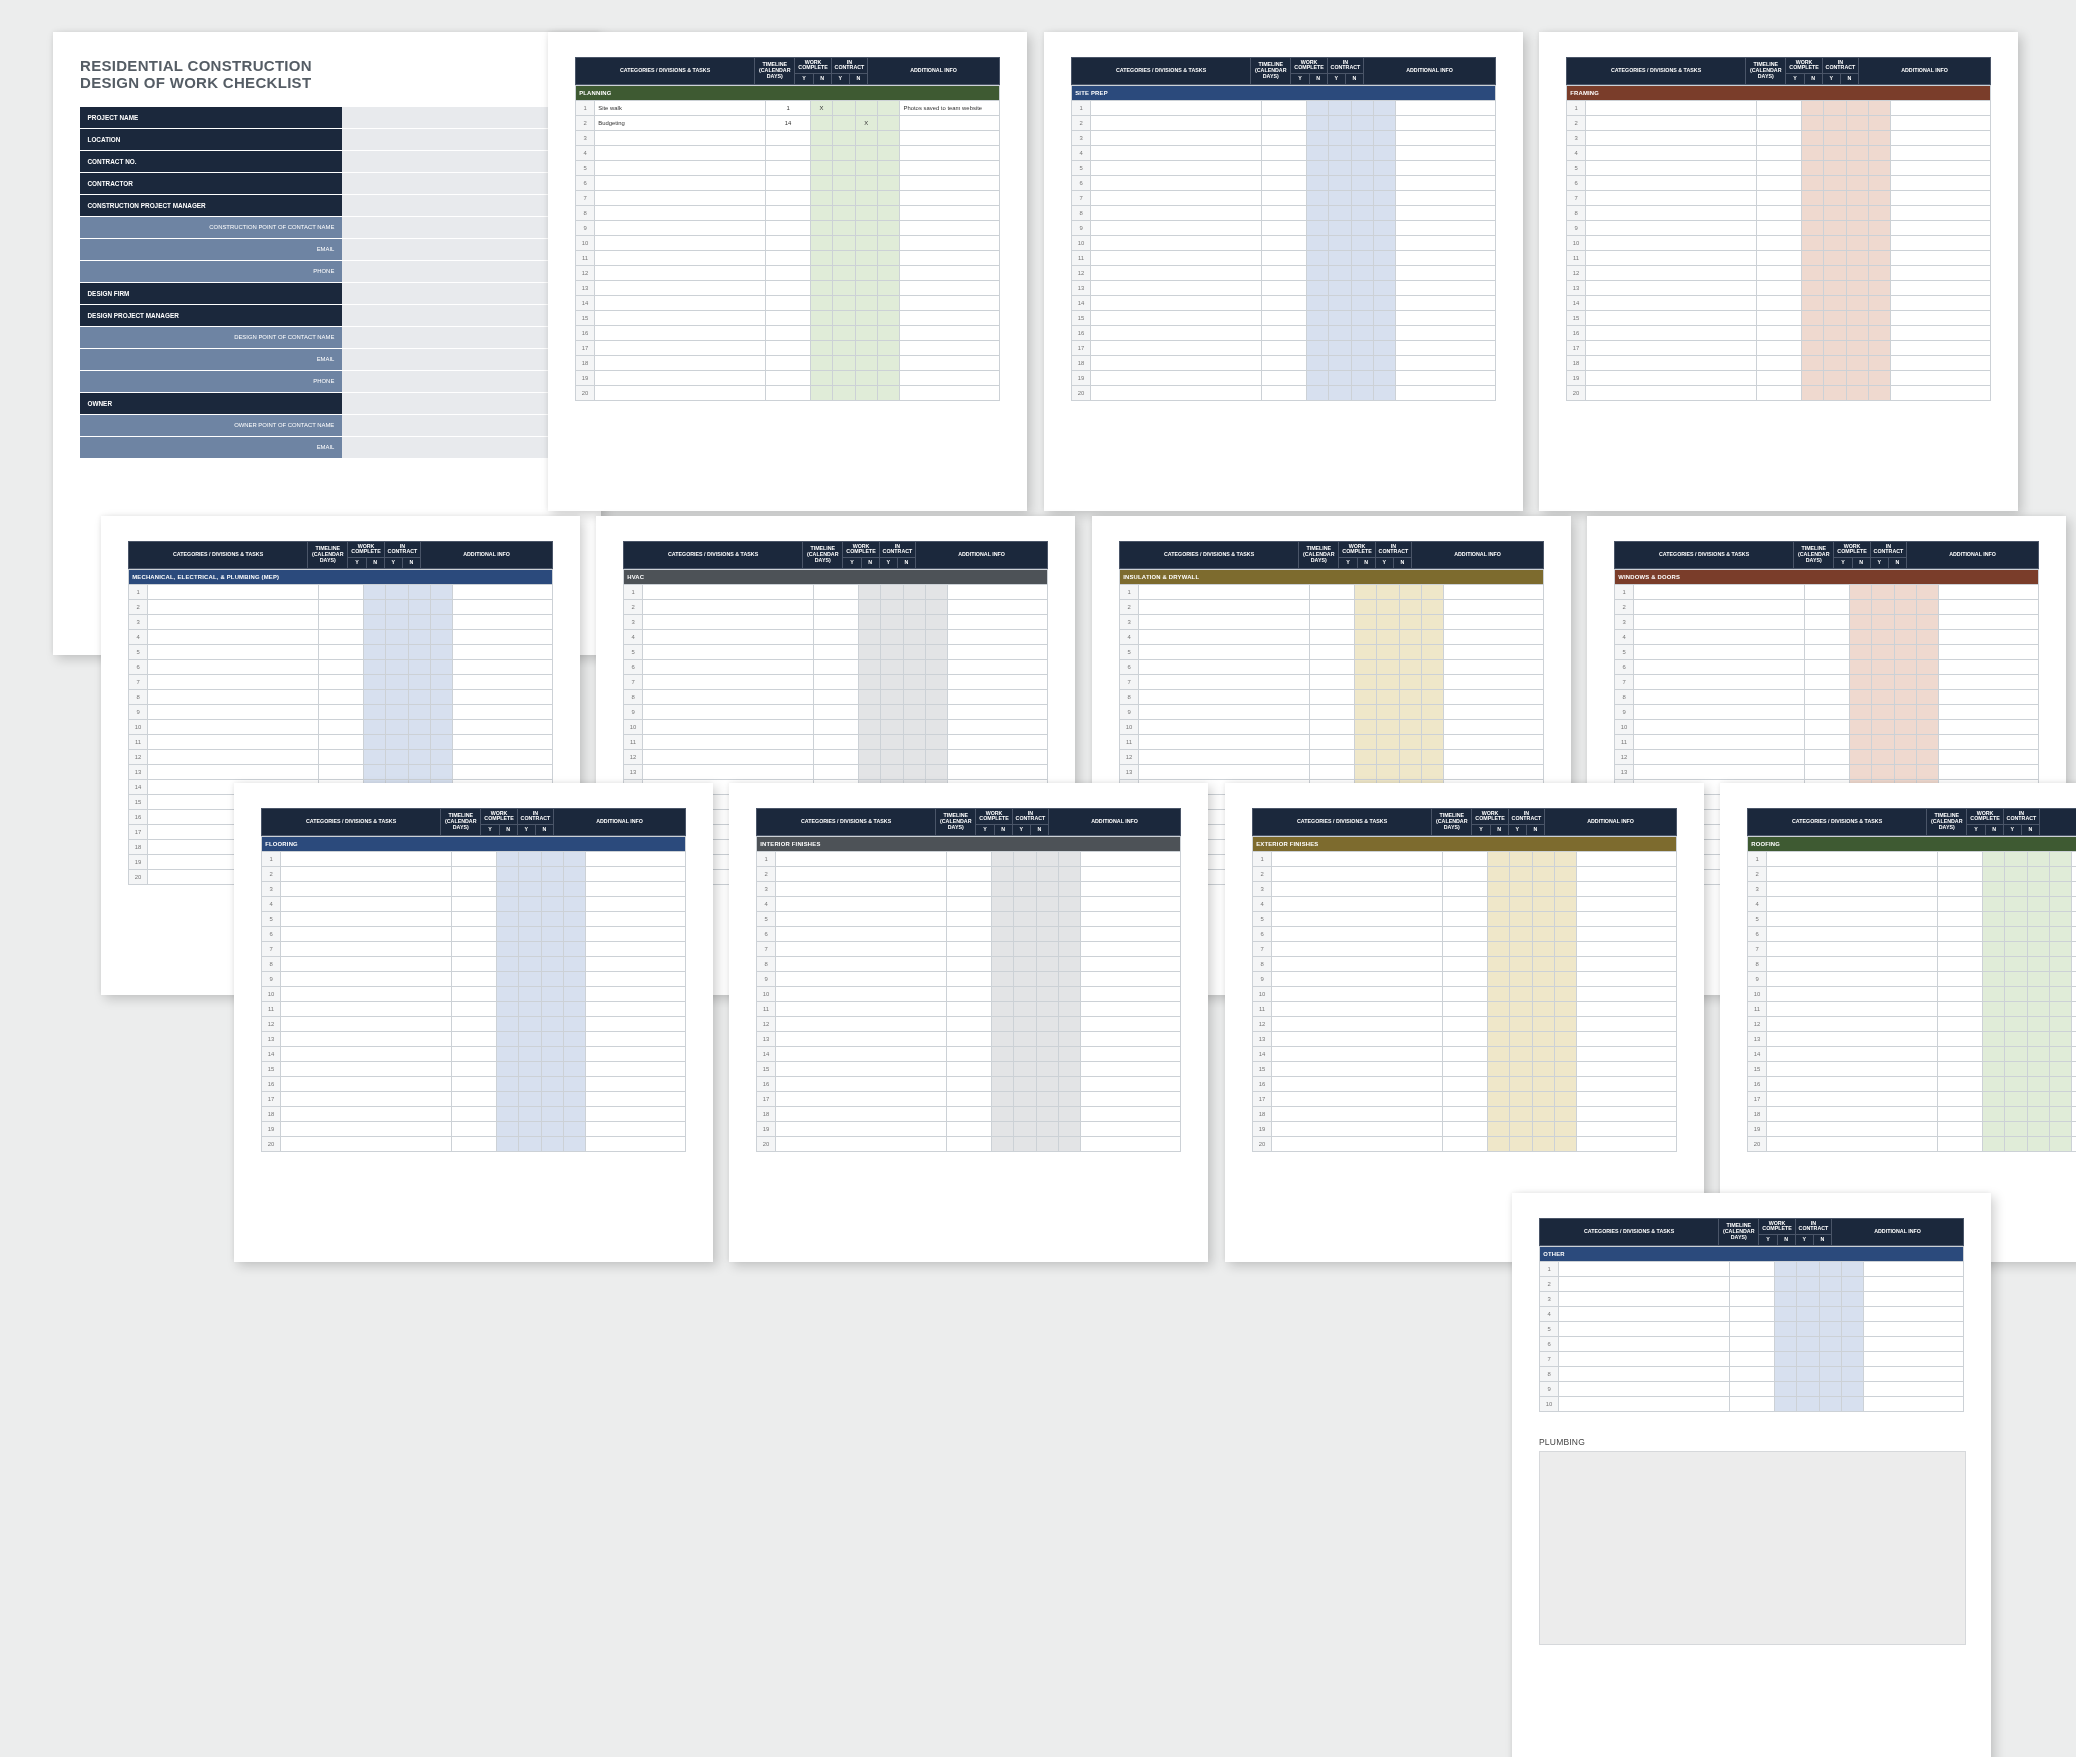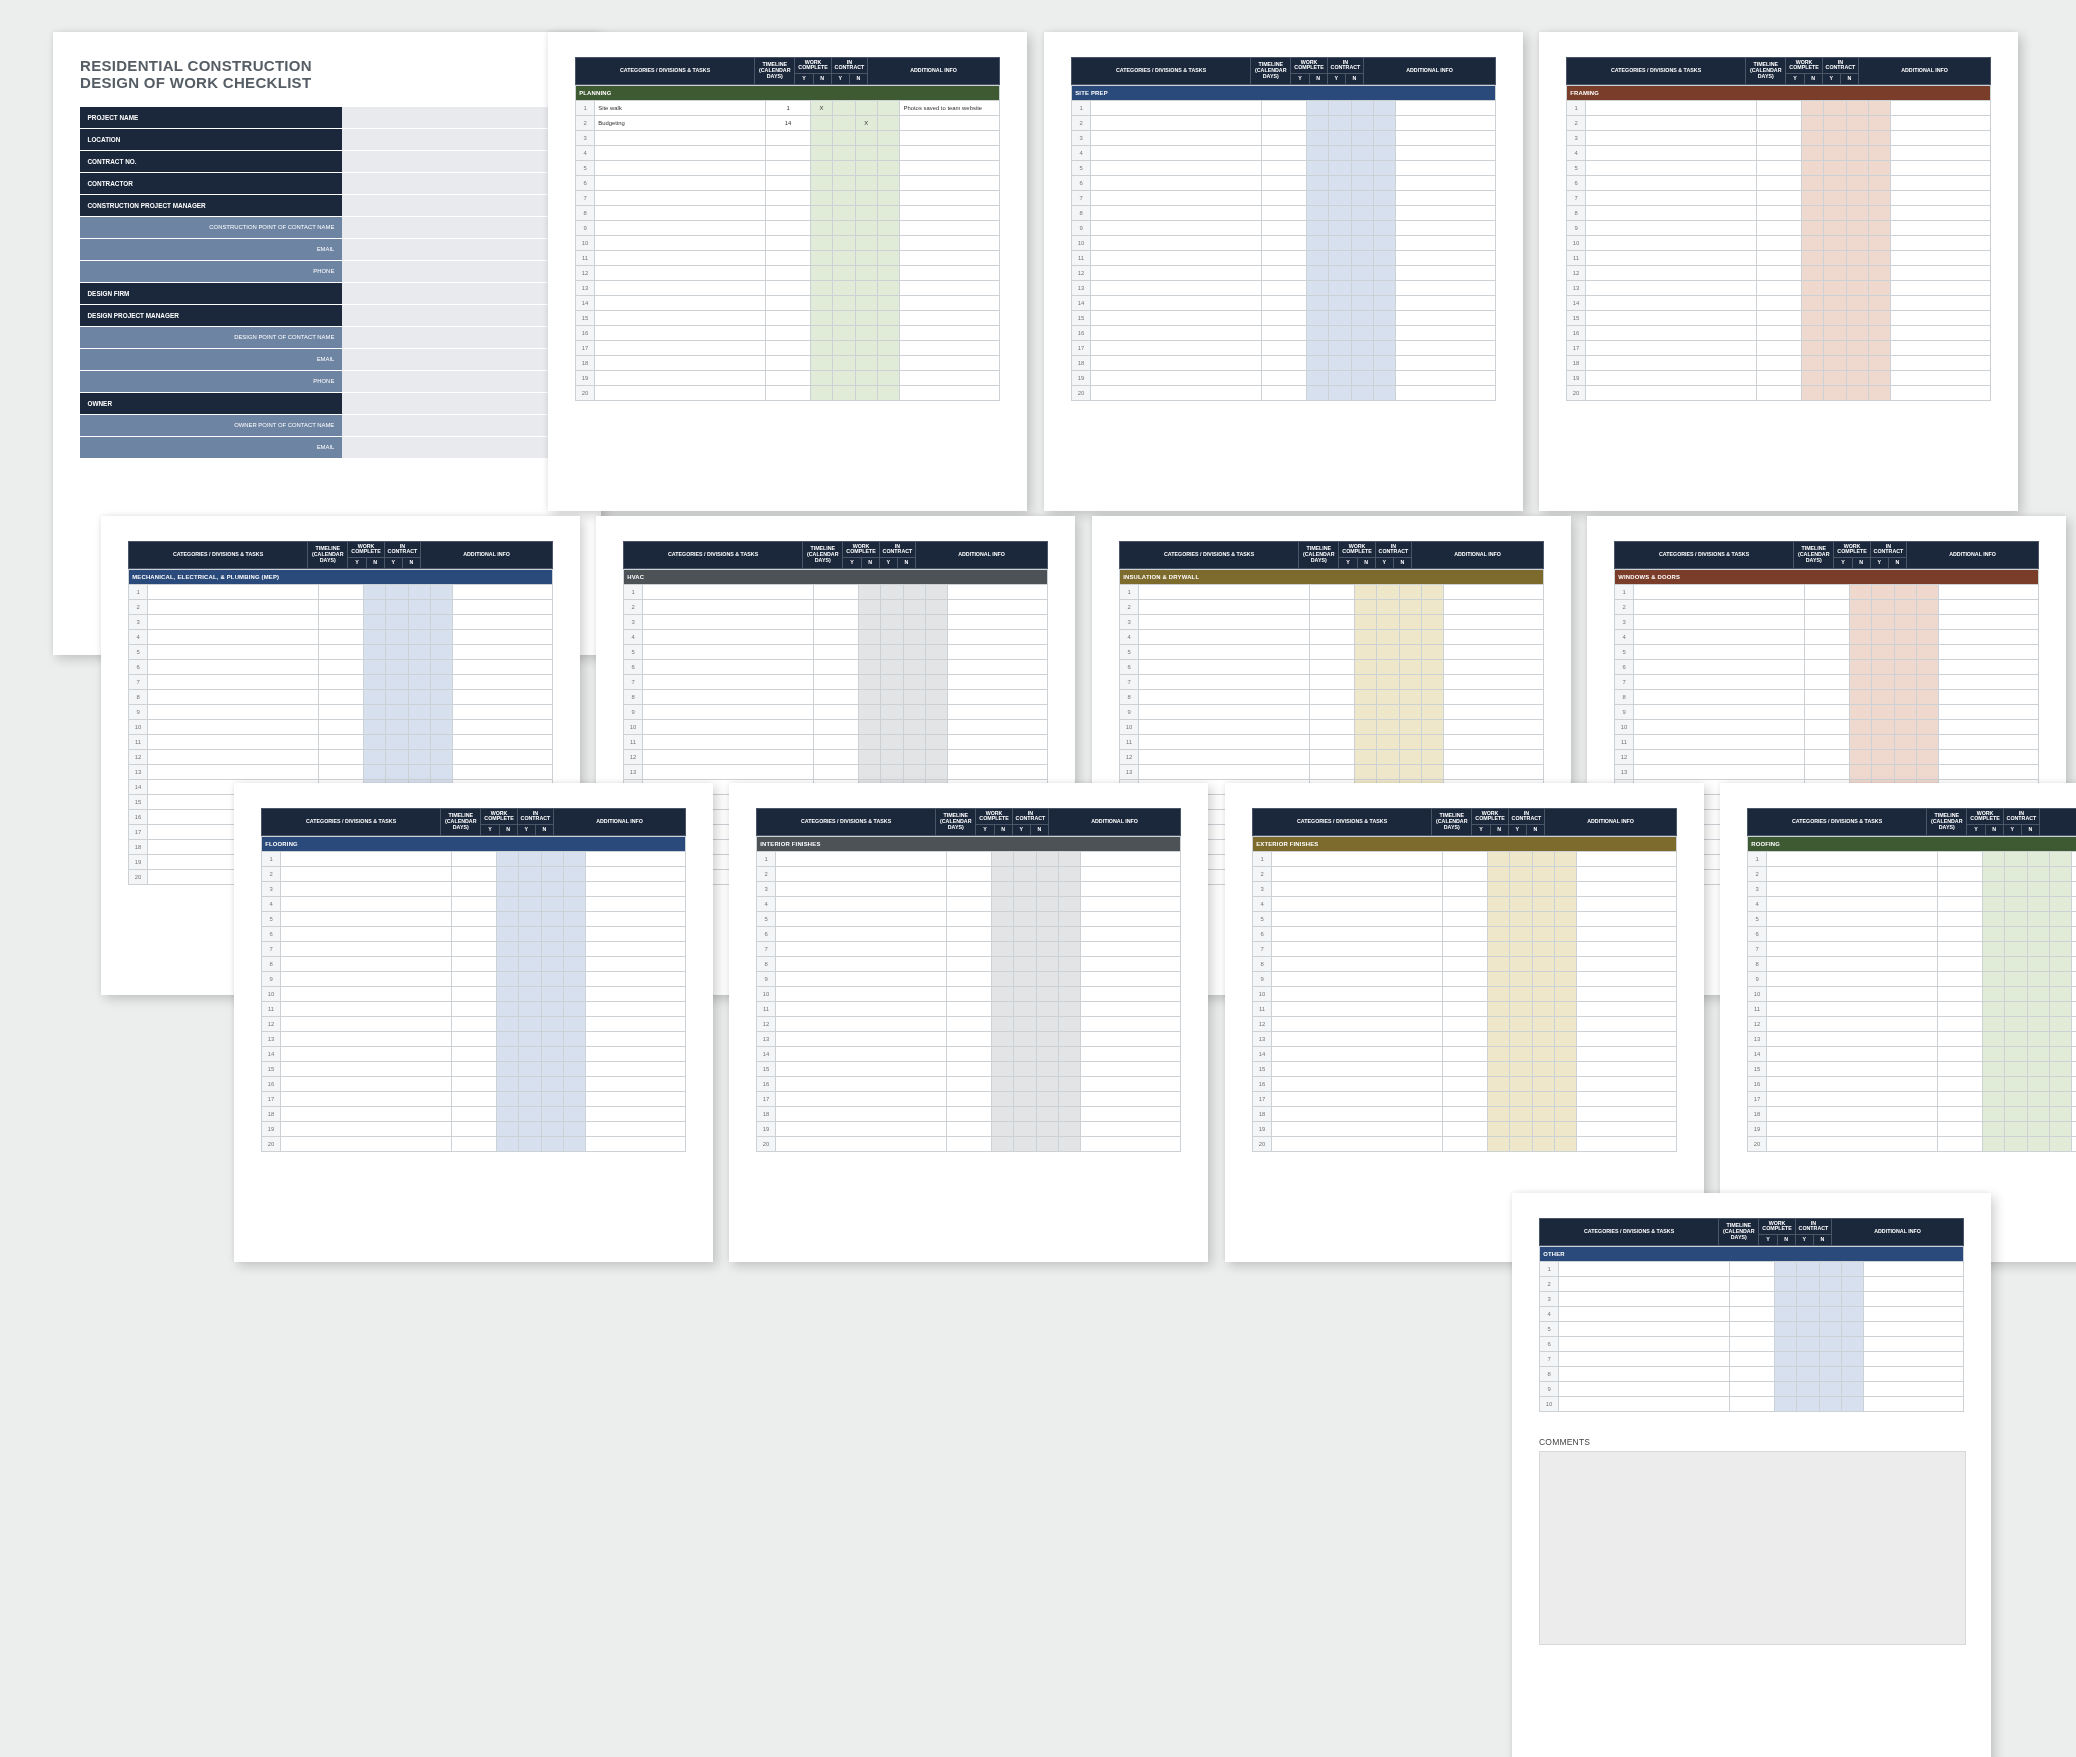--- a/index.html
+++ b/index.html
@@ -2752,17 +2752,17 @@
       <td class="task"></td>
       <td class="tl"></td>
       <td class="yn"></td>
       <td class="yn"></td>
       <td class="yn"></td>
       <td class="yn"></td>
       <td class="ai"></td>
     </tr>
         </tbody>
       </table>
-      <div class="comments-label">COMMENTS</div>
+      <div class="comments-label">PLUMBING</div>
            <div class="comments-box"></div>
     </div>
   </div>
 
 
 </body></html>

